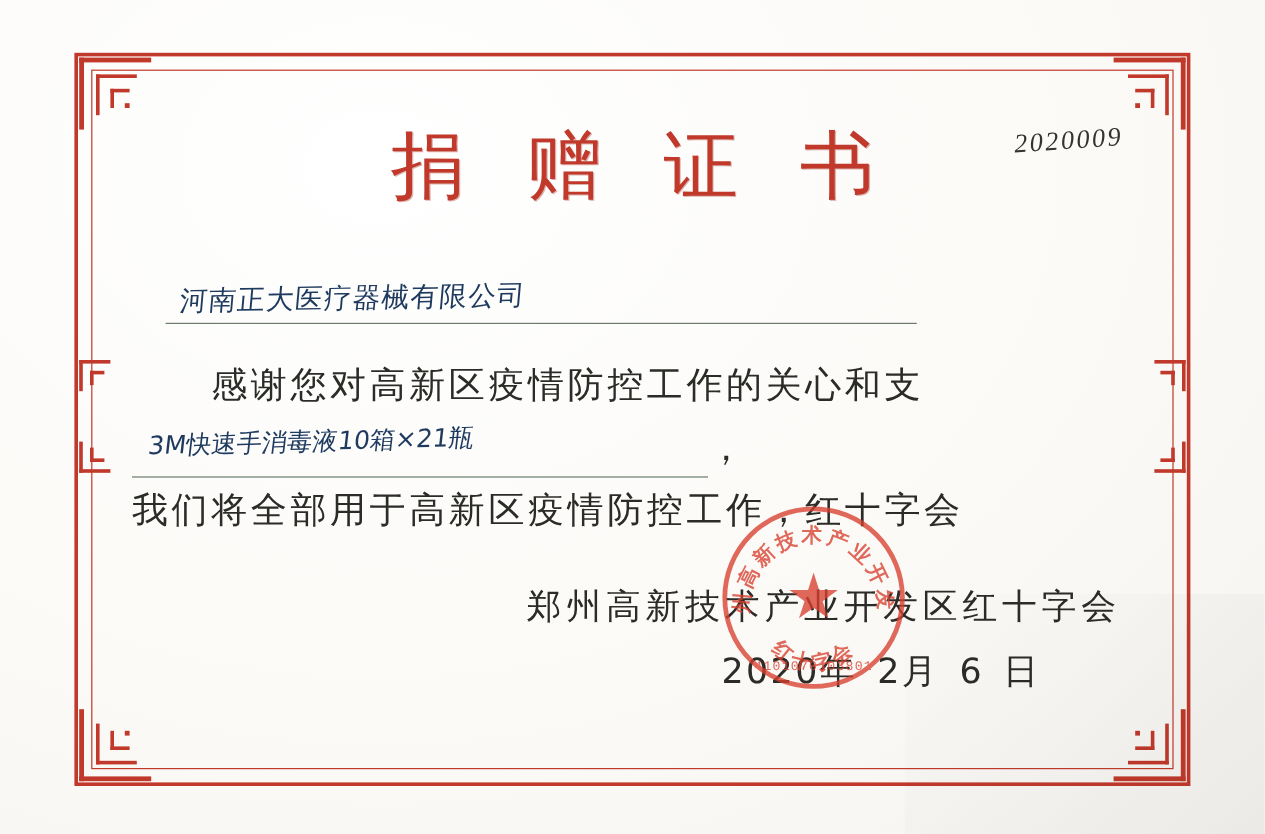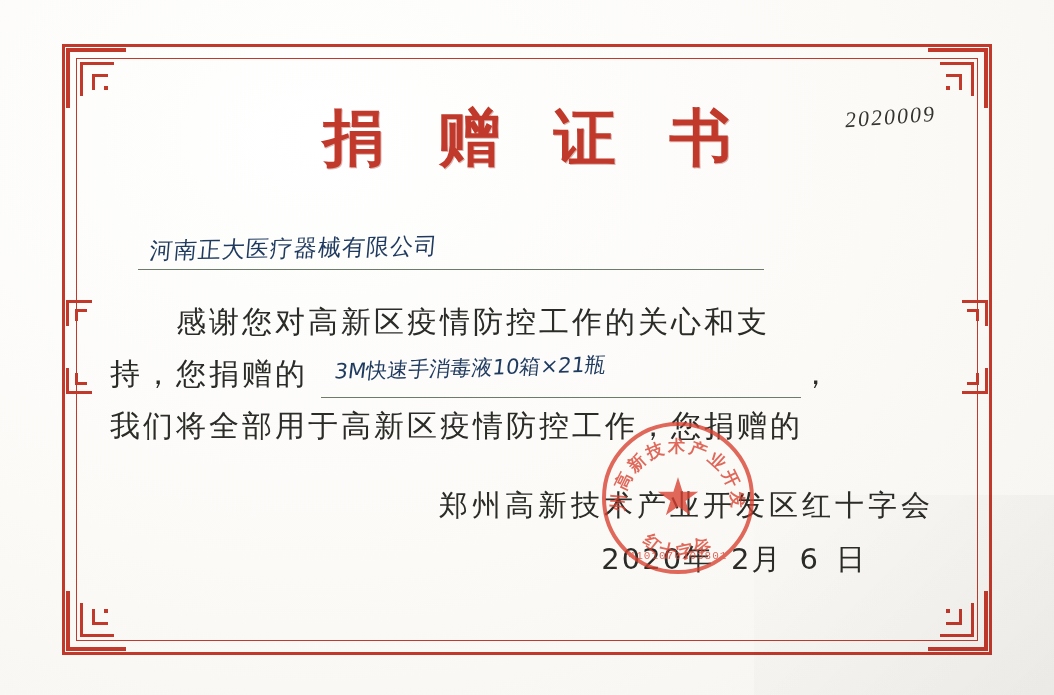--- a/index.html
+++ b/index.html
@@ -104,21 +104,21 @@
     letter-spacing: 2px;
     transform: rotate(-4deg);
     font-style: italic;
   }
 
   .title {
     text-align: center;
     margin-top: 24px;
     font-family: "DejaVu Serif", serif;
     font-size: 62px;
-    font-weight: 700;
+    font-weight: 400;
     color: #c0392b;
     letter-spacing: 16px;
     text-indent: 16px;
     text-shadow: 1px 1px 0 rgba(160,40,30,0.35);
   }
 
   .recipient-row {
     position: relative;
     margin-top: 46px;
     height: 44px;
@@ -336,28 +336,27 @@
     <div class="recipient-row">
       <div class="recipient-line"></div>
       <div class="recipient-name">河南正大医疗器械有限公司</div>
     </div>
 
     <div class="body-text">
       <div class="line">
         <span class="indent"></span><span>感谢您对高新区疫情防控工作的关心和支</span>
       </div>
       <div class="line">
-        <span>持，您捐赠的</span>
         <span class="fill-wrap">
           <span class="fill-line"></span>
           <span class="fill-text">3M快速手消毒液10箱×21瓶</span>
         </span><span>，</span>
       </div>
       <div class="line">
-        <span>我们将全部用于高新区疫情防控工作，您捐赠的</span>
+        <span>我们将全部用于高新区疫情防控工作，红十字会</span>
       </div>
     </div>
 
     <div class="signature-block">
       <div class="issuer">郑州高新技术产业开发区红十字会</div>
       <div class="date-row">
         <span class="num">2020</span><span>年</span><span class="gap"></span><span class="num">2</span><span>月</span><span class="gap"></span><span class="num">6</span><span class="gap"></span><span>日</span>
       </div>
 
       <div class="seal">

